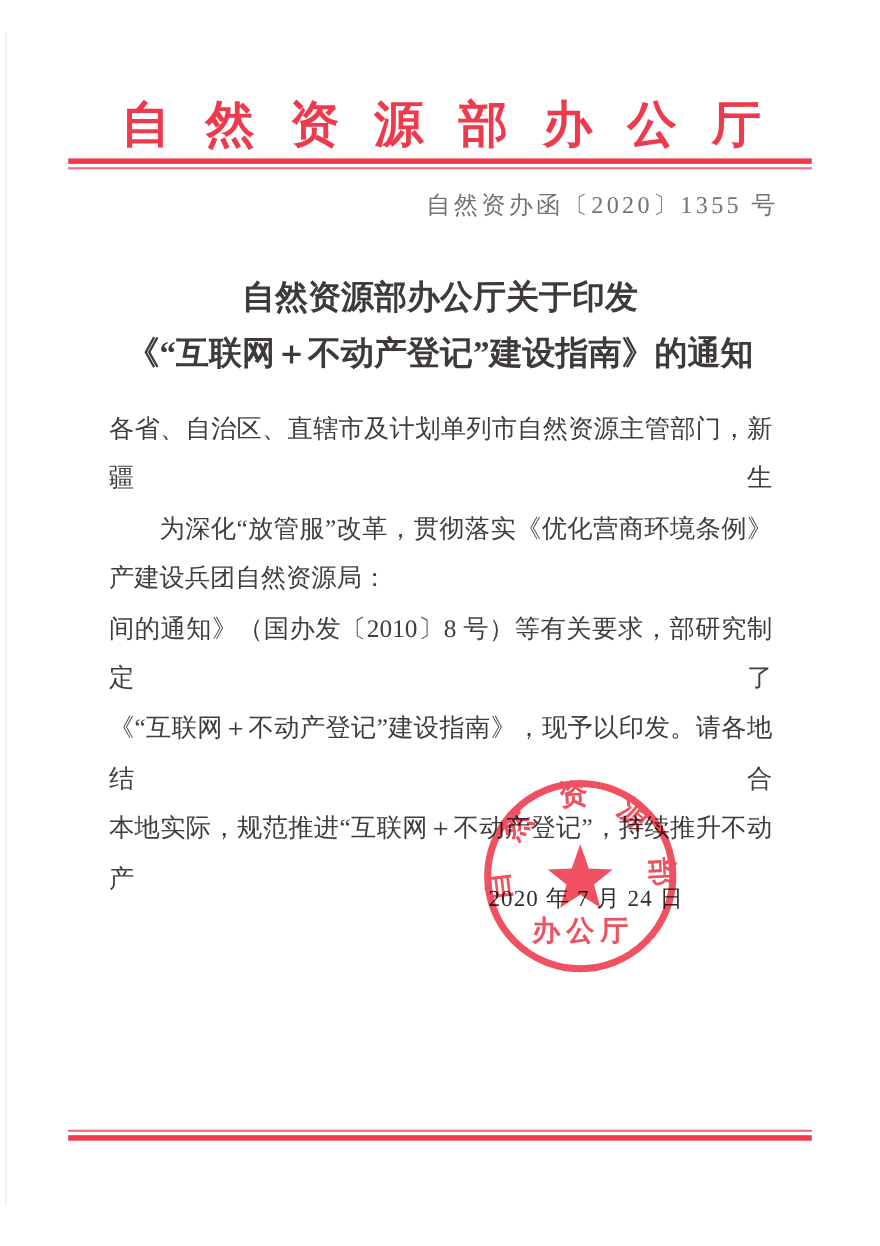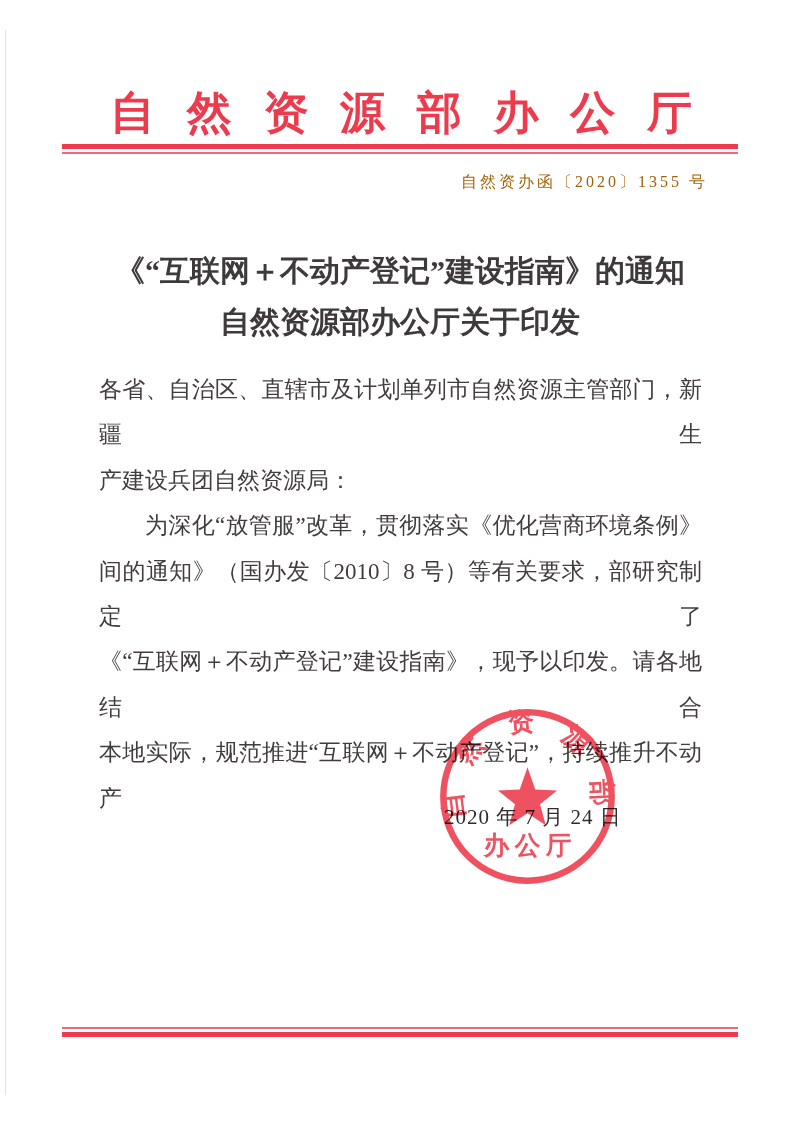--- a/index.html
+++ b/index.html
@@ -23,21 +23,21 @@
   .rule-top{position:absolute;left:62px;top:144px;width:676px;}
   .rule-top .thick{height:5px;background:#ed3b4d;}
   .rule-top .gap{height:3px;}
   .rule-top .thin{height:2px;background:#f0697a;}
   .rule-bottom{position:absolute;left:62px;top:1027px;width:676px;}
   .rule-bottom .thin{height:2px;background:#f0697a;}
   .rule-bottom .gap{height:3px;}
   .rule-bottom .thick{height:5px;background:#ed3b4d;}
   .doc-number{
     position:absolute;top:172px;right:92px;
-    font-size:16px;color:#a16207;letter-spacing:3px;white-space:nowrap;
+    font-size:22px;color:#737373;letter-spacing:3px;white-space:nowrap;
   }
   .doc-title{
     position:absolute;left:0;top:245px;width:800px;
     text-align:center;color:#3d3a39;font-weight:bold;
     font-size:30px;line-height:51px;
   }
   .body-text{
     position:absolute;left:99px;top:367px;width:603px;
     color:#403d3c;font-size:23px;line-height:45.4px;
   }
@@ -85,28 +85,28 @@
 
   <div class="rule-top">
     <div class="thick"></div>
     <div class="gap"></div>
     <div class="thin"></div>
   </div>
 
   <div class="doc-number">自然资办函〔2020〕1355 号</div>
 
   <div class="doc-title">
+    <div>自然资源部办公厅关于印发</div>
     <div>《“互联网＋不动产登记”建设指南》的通知</div>
-    <div>自然资源部办公厅关于印发</div>
   </div>
 
   <div class="body-text">
     <div class="line just">各省、自治区、直辖市及计划单列市自然资源主管部门，新疆生</div>
+    <div class="line just indent">为深化“放管服”改革，贯彻落实《优化营商环境条例》</div>
     <div class="line">产建设兵团自然资源局：</div>
-    <div class="line just indent">为深化“放管服”改革，贯彻落实《优化营商环境条例》</div>
     <div class="line just">间的通知》（国办发〔2010〕8 号）等有关要求，部研究制定了</div>
     <div class="line just">《“互联网＋不动产登记”建设指南》，现予以印发。请各地结合</div>
     <div class="line just">本地实际，规范推进“互联网＋不动产登记”，持续推升不动产</div>
   </div>
 
   <div class="sig-date">2020 年 7 月 24 日</div>
 
   <svg class="seal" viewBox="0 0 200 200">
     <circle cx="100" cy="100" r="92" fill="none" stroke="#ee4252" stroke-width="7"></circle>
     <path fill="#ee4252" d="M100,68 L91.5,92.4 L67.7,93.5 L86.3,108.4 L80,131.5 L100,118.4

